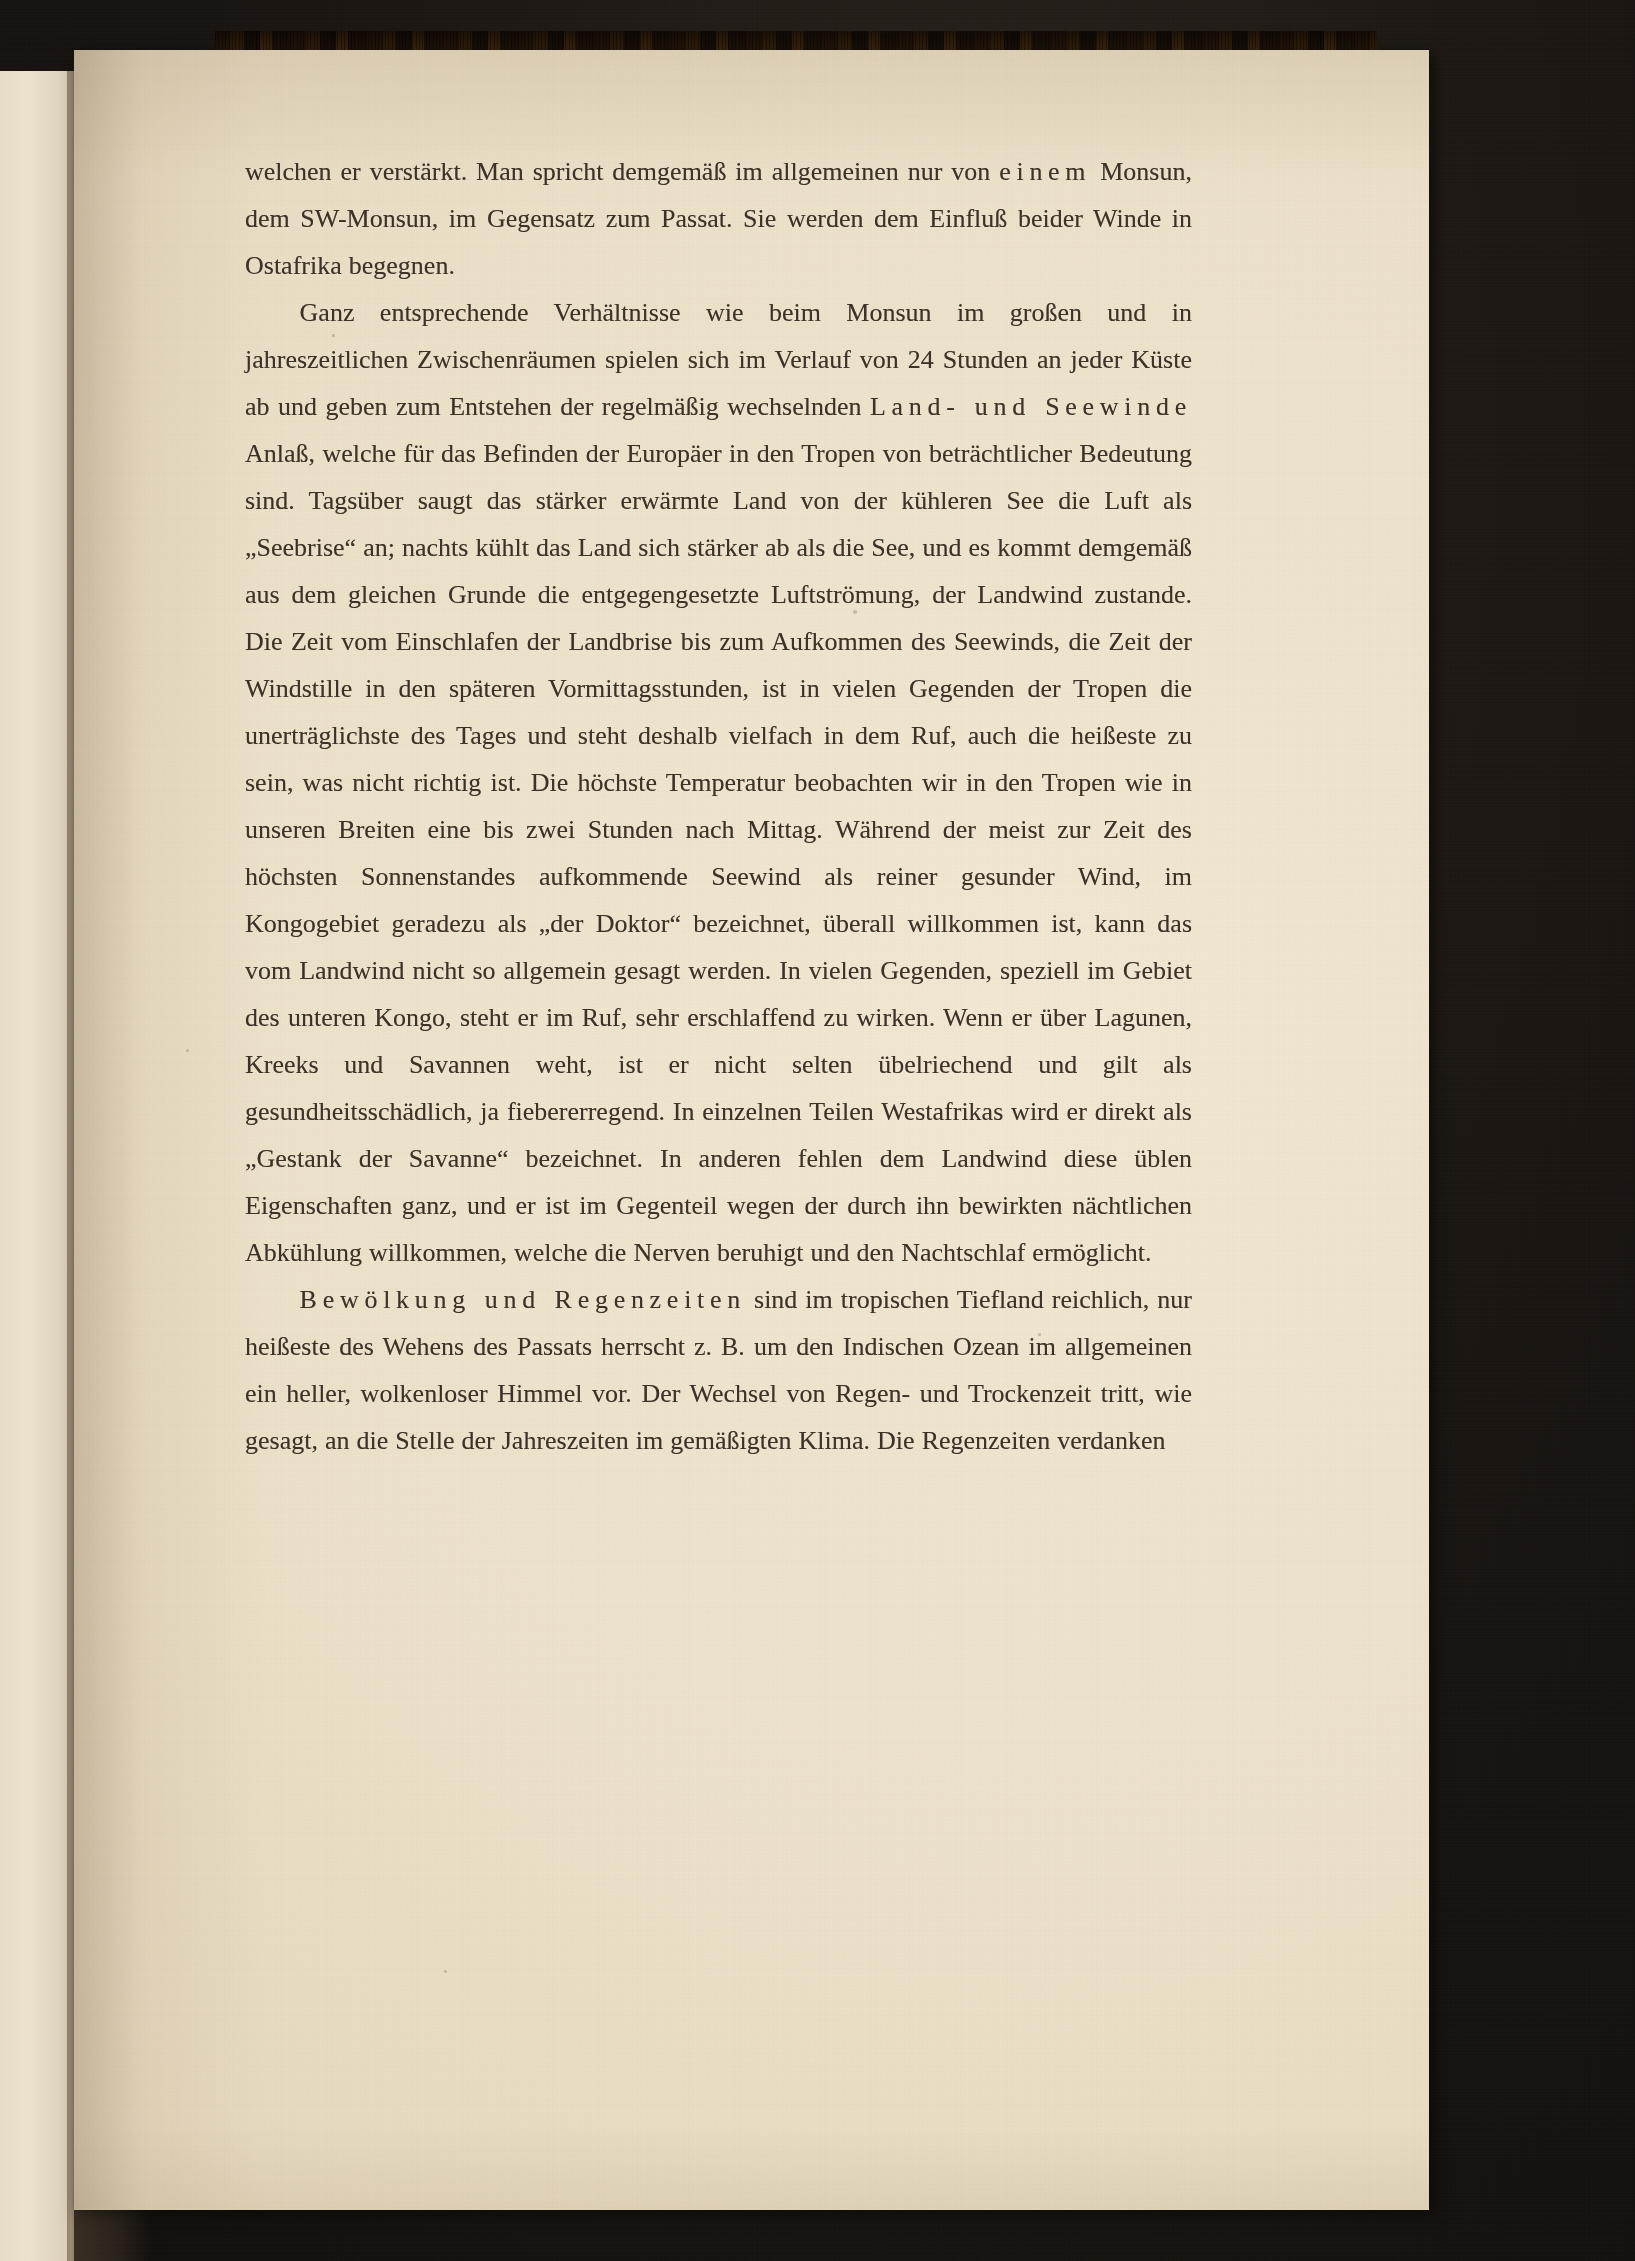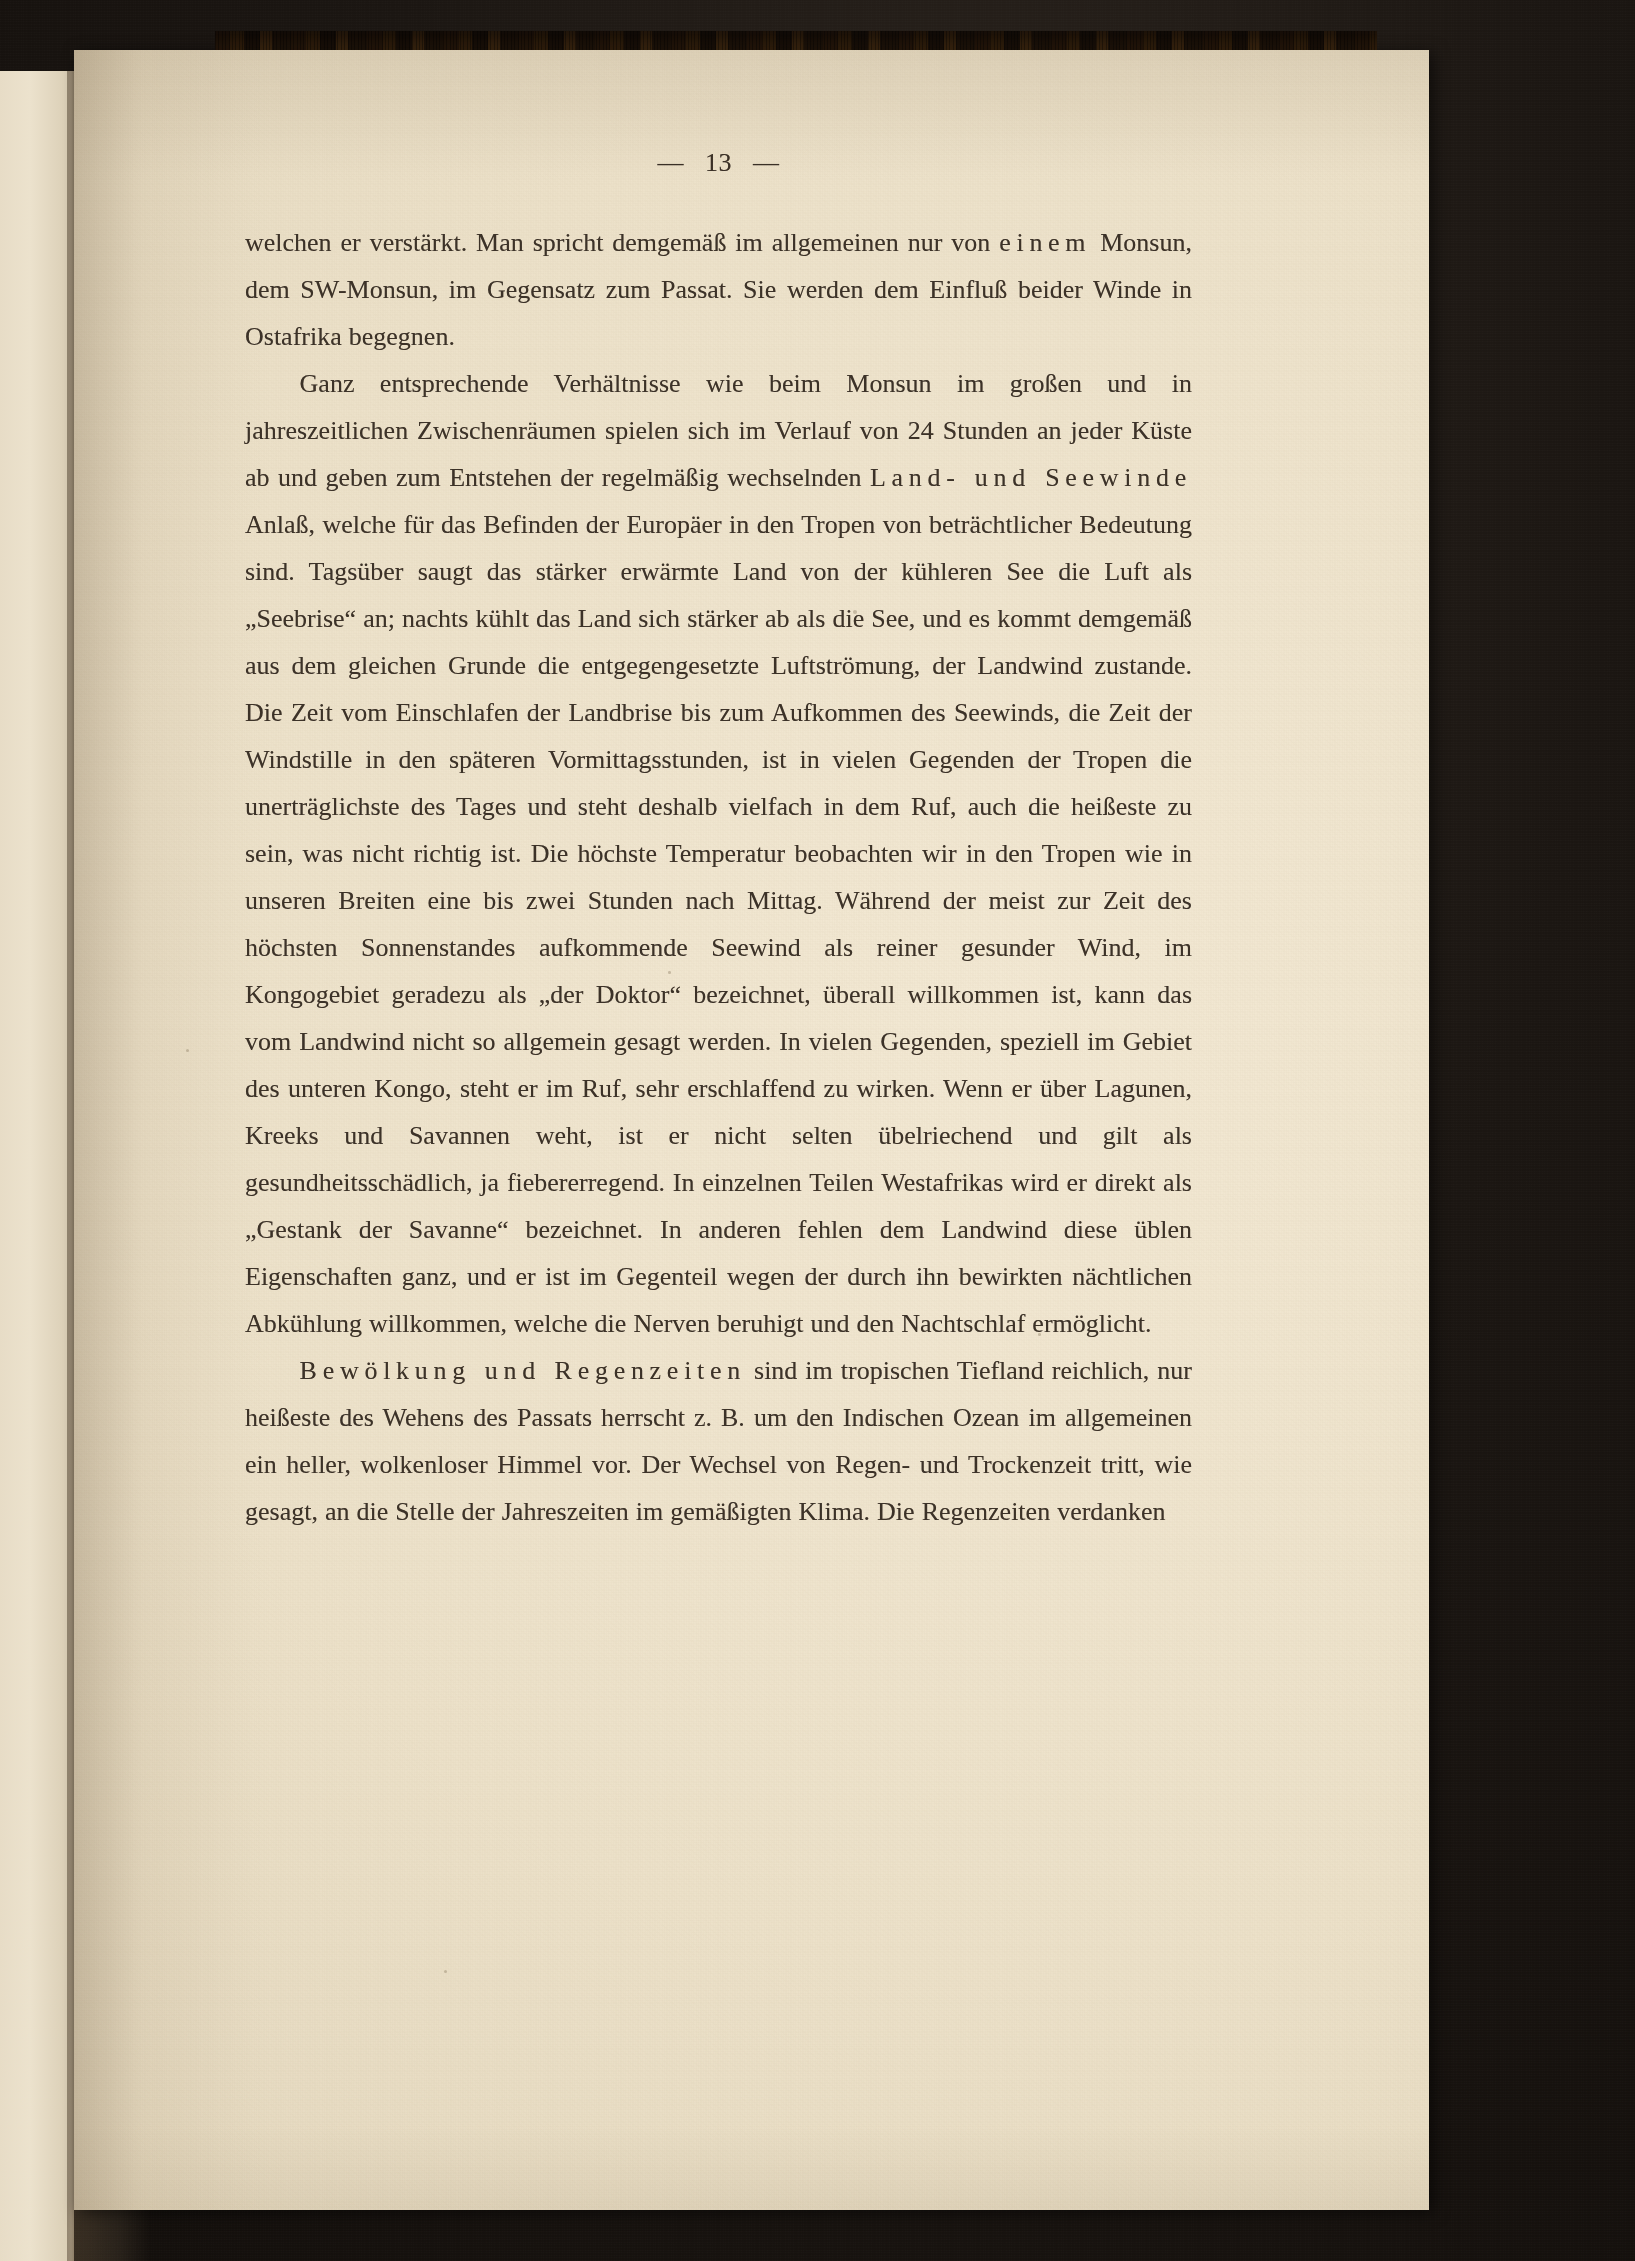--- a/index.html
+++ b/index.html
@@ -191,21 +191,20 @@
 
     <span class="speck" style="left:258px;top:284px;width:2.6px;height:2.6px;"></span>
     <span class="speck" style="left:779px;top:560px;width:4.3px;height:4.3px;"></span>
     <span class="speck" style="left:594px;top:921px;width:2.6px;height:2.6px;"></span>
     <span class="speck" style="left:112px;top:999px;width:3.4px;height:3.4px;"></span>
     <span class="speck" style="left:964px;top:1283px;width:2.6px;height:2.6px;"></span>
     <span class="speck" style="left:370px;top:1920px;width:3.4px;height:3.4px;"></span>
 
     <div id="textblock" style="color: rgb(60, 50, 40);">
 
-      <div class="folio">—   13   —</div>
 
       <p class="body"><span>welchen er verstärkt. Man spricht demgemäß im allgemeinen nur von </span><span class="sp">einem</span><span> Monsun, dem SW-Monsun, im Gegensatz zum Passat. Sie werden dem Einfluß beider Winde in Ostafrika begegnen.</span></p>
       <p class="body indent"><span>Ganz entsprechende Verhältnisse wie beim Monsun im großen und in jahreszeitlichen Zwischenräumen spielen sich im Verlauf von 24 Stunden an jeder Küste ab und geben zum Entstehen der regelmäßig wechselnden </span><span class="sp">Land- und Seewinde</span><span> Anlaß, welche für das Befinden der Europäer in den Tropen von beträchtlicher Bedeutung sind. Tagsüber saugt das stärker erwärmte Land von der kühleren See die Luft als „Seebrise“ an; nachts kühlt das Land sich stärker ab als die See, und es kommt demgemäß aus dem gleichen Grunde die entgegengesetzte Luftströmung, der Landwind zustande. Die Zeit vom Einschlafen der Landbrise bis zum Aufkommen des Seewinds, die Zeit der Windstille in den späteren Vormittagsstunden, ist in vielen Gegenden der Tropen die unerträglichste des Tages und steht deshalb vielfach in dem Ruf, auch die heißeste zu sein, was nicht richtig ist. Die höchste Temperatur beobachten wir in den Tropen wie in unseren Breiten eine bis zwei Stunden nach Mittag. Während der meist zur Zeit des höchsten Sonnenstandes aufkommende Seewind als reiner gesunder Wind, im Kongogebiet geradezu als „der Doktor“ bezeichnet, überall willkommen ist, kann das vom Landwind nicht so allgemein gesagt werden. In vielen Gegenden, speziell im Gebiet des unteren Kongo, steht er im Ruf, sehr erschlaffend zu wirken. Wenn er über Lagunen, Kreeks und Savannen weht, ist er nicht selten übelriechend und gilt als gesundheitsschädlich, ja fiebererregend. In einzelnen Teilen Westafrikas wird er direkt als „Gestank der Savanne“ bezeichnet. In anderen fehlen dem Landwind diese üblen Eigenschaften ganz, und er ist im Gegenteil wegen der durch ihn bewirkten nächtlichen Abkühlung willkommen, welche die Nerven beruhigt und den Nachtschlaf ermöglicht.</span></p>
       <p class="body indent"><span class="sp">Bewölkung und Regenzeiten</span><span> sind im tropischen Tiefland reichlich, nur heißeste des Wehens des Passats herrscht z. B. um den Indischen Ozean im allgemeinen ein heller, wolkenloser Himmel vor. Der Wechsel von Regen- und Trockenzeit tritt, wie gesagt, an die Stelle der Jahreszeiten im gemäßigten Klima. Die Regenzeiten verdanken</span></p>
 
     </div>
   </div>
 </div>
 
 

